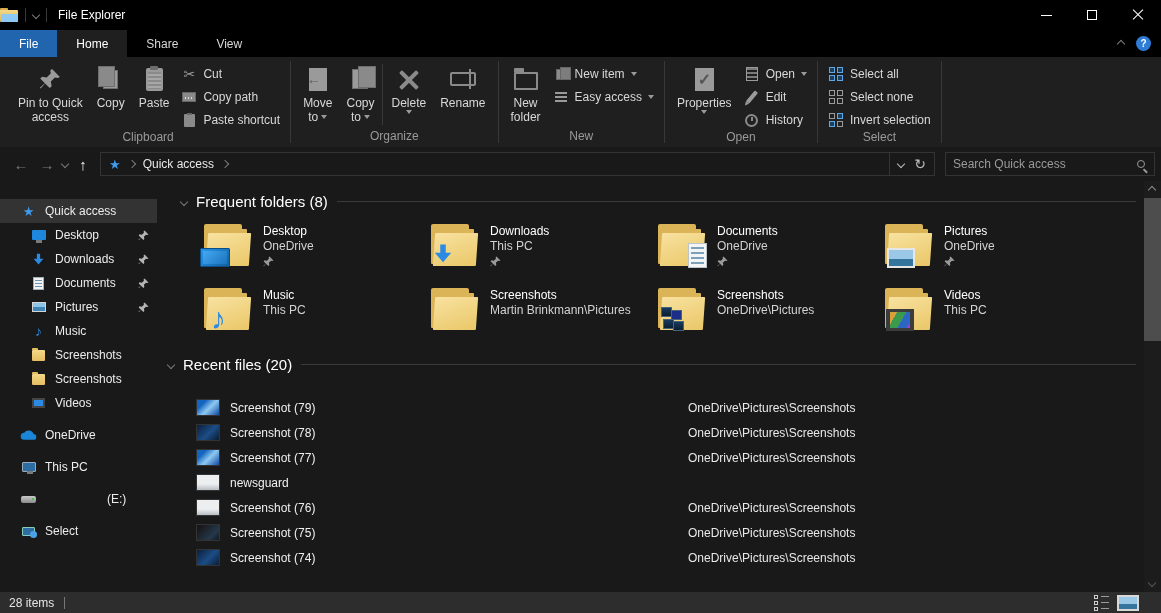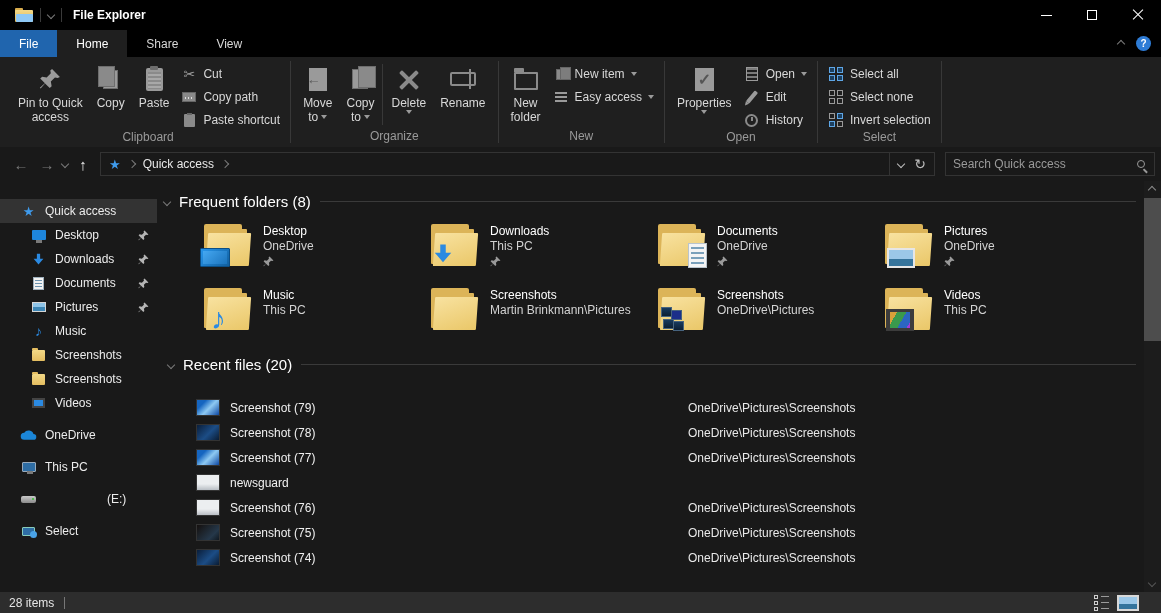--- a/index.html
+++ b/index.html
@@ -4,21 +4,21 @@
 <style>
   * { margin:0; padding:0; box-sizing:border-box; }
   html,body { background:#000; }
   .app {
     position:relative; width:1161px; height:613px; overflow:hidden;
     background:#191919; color:#e8e8e8;
     font-family:"Liberation Sans", sans-serif; font-size:12px;
   }
   
   .titlebar { position:absolute; top:0; left:0; right:0; height:30px; background:#000; display:flex; align-items:center; }
-  .tb-left { display:flex; align-items:center; gap:7px; padding-left:15px;font-weight:bold; }
+  .tb-left { display:flex; align-items:center; gap:7px; padding-left:0; }
   .tb-sep { width:1px; height:14px; background:#3a3a3a; }
   .mini-folder { position:relative; width:18px; height:14px; }
   .mini-folder .mf-tab { position:absolute; top:0; left:0; width:8px; height:4px; background:#d9ad4e; border-radius:1px 1px 0 0; }
   .mini-folder .mf-body { position:absolute; top:2px; left:0; right:0; bottom:0; background:linear-gradient(#f3d987,#e0b657); border-radius:1px; }
   .mini-folder .mf-front { position:absolute; top:6px; left:1px; right:0; bottom:0; background:#8ec8f5; border-radius:1px; }
   .title-text { color:#fff; margin-left:4px; }
   .win-controls { margin-left:auto; display:flex; height:100%; }
   .win-btn { width:46px; height:100%; display:flex; align-items:center; justify-content:center; }
   .glyph-min { width:11px; height:1px; background:#fff; }
   .glyph-max { width:10px; height:10px; border:1px solid #fff; }
@@ -128,21 +128,21 @@
   .i-film { width:13px; height:10px; background:linear-gradient(90deg,#444 0 2px,#2b8ae2 2px 11px,#444 11px); border-top:2px solid #444; border-bottom:2px solid #444; }
   .i-drive { position:relative; width:15px; height:7px; background:linear-gradient(#c9c9c9,#8a8a8a); border-radius:2px; }
   .i-drive::after { content:""; position:absolute; right:2px; top:2.5px; width:2px; height:2px; border-radius:50%; background:#35c135; }
   .i-net { position:relative; width:13px; height:9px; background:#2e6da4; border:1px solid #8cb; border-radius:1px; }
   .i-net::after { content:""; position:absolute; right:-3px; bottom:-3px; width:7px; height:7px; border-radius:50%; background:#4aa3e8; }
   
   .main { position:absolute; top:181px; left:157px; width:987px; bottom:21px; overflow:hidden; }
   .sect-header { display:flex; align-items:center; gap:9px; color:#fff; }
   .sect-header .stitle { font-size:15px; }
   .sect-header .hline { flex:1; height:1px; background:#3a3a3a; margin-right:8px; }
-  .sh1 { position:absolute; top:12px; left:7px; right:0; }
+  .sh1 { position:absolute; top:12px; left:24px; right:0; }
   .sh2 { position:absolute; top:175px; left:11px; right:0; }
   .tiles { position:absolute; left:46px; top:41px; display:grid; grid-template-columns:repeat(4,227px); row-gap:9px; }
   .tile { display:flex; gap:12px; height:55px; }
   .tile-text { display:flex; flex-direction:column; padding-top:2px; line-height:15px; }
   .tile-name { color:#fff; }
   .tile-loc { color:#d2d2d2; }
   .tile-pin { color:#9a9a9a; margin-top:2px; }
   
   .bigfolder { position:relative; width:48px; height:44px; flex:none; }
   .bigfolder .tab { position:absolute; top:2px; left:1px; width:20px; height:8px; background:#dcb458; border-radius:2px 2px 0 0; }

